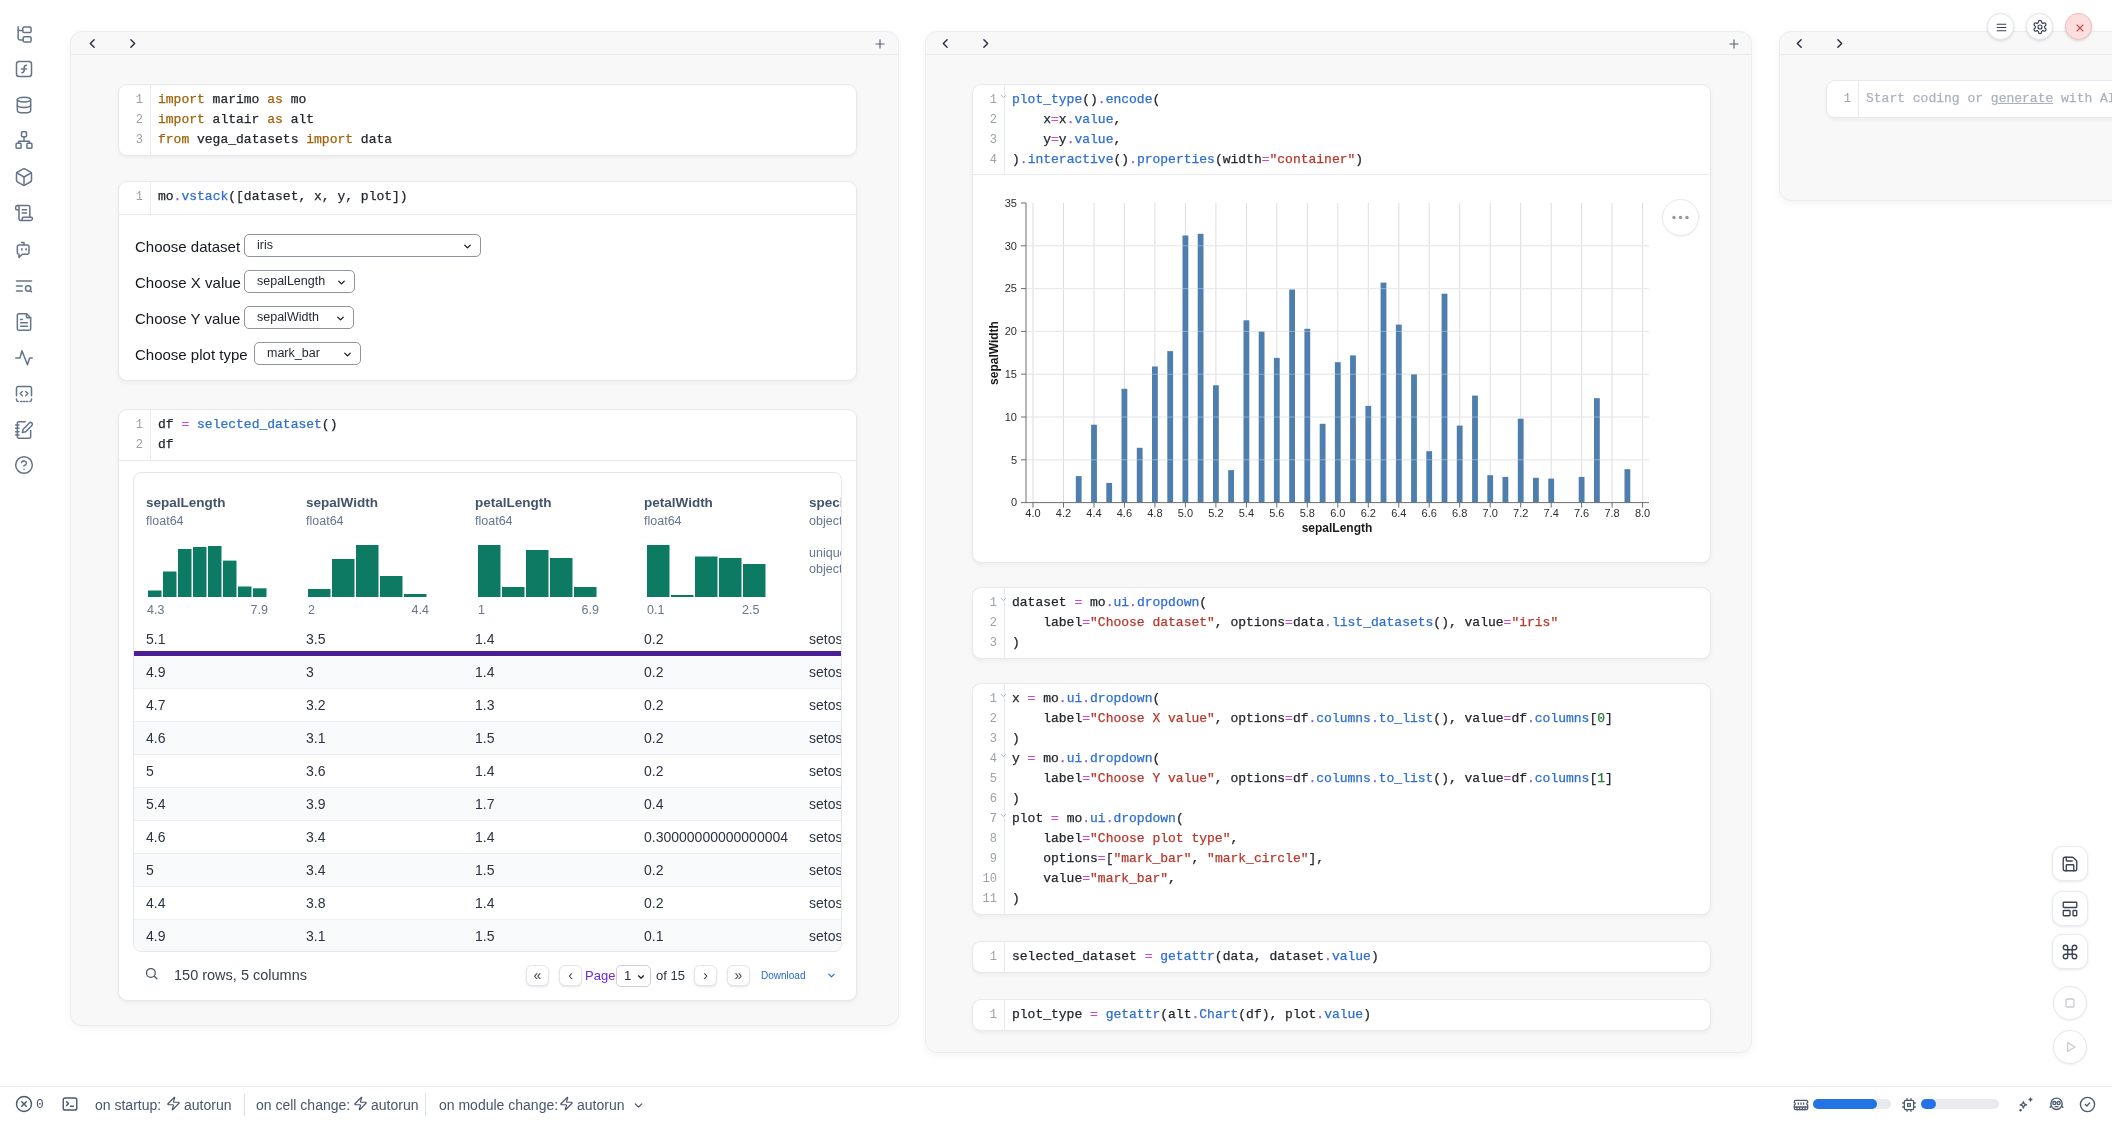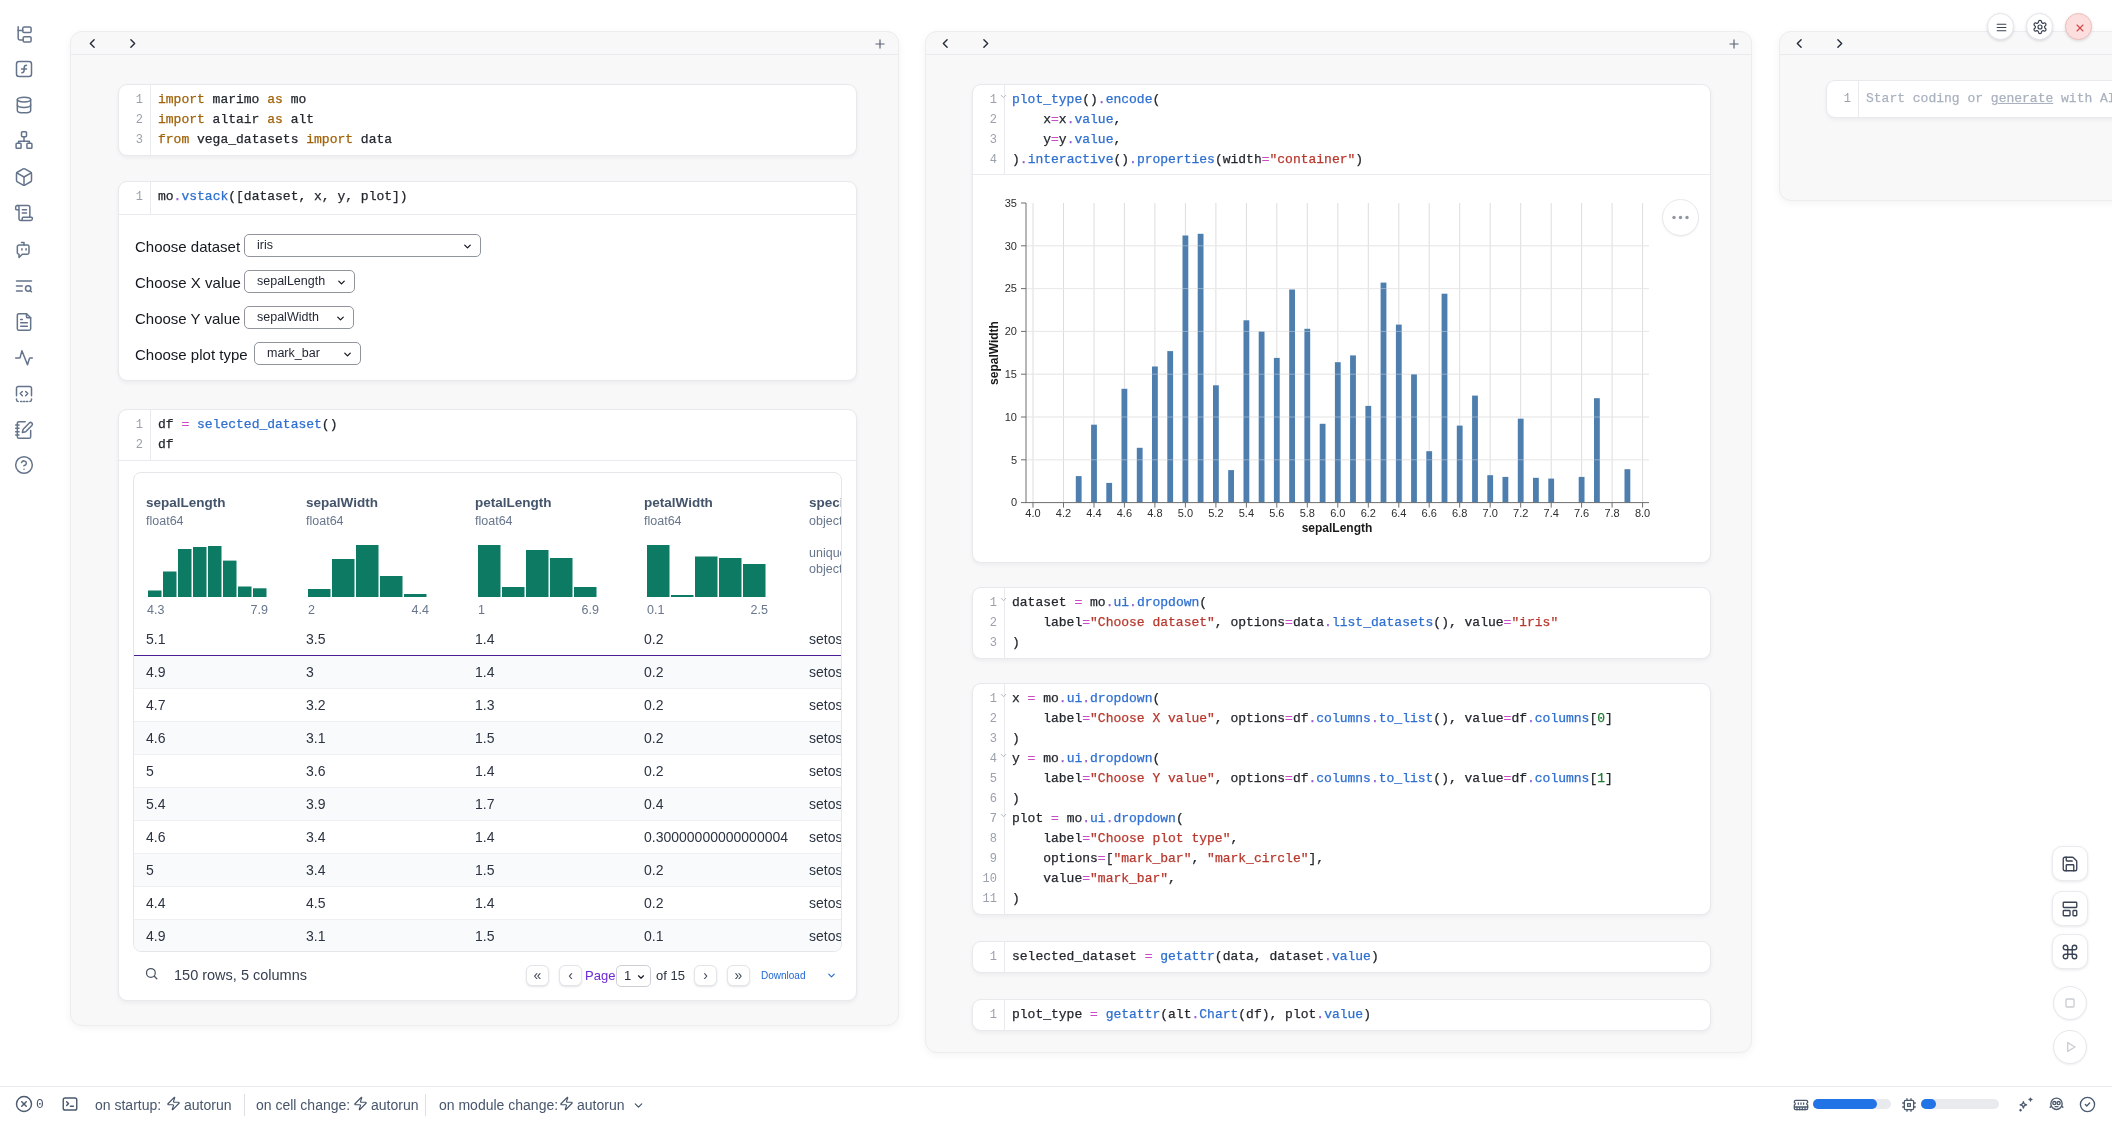--- a/index.html
+++ b/index.html
@@ -212,22 +212,22 @@
         </svg>
   <div class="typ" style="left:675px;top:73px">unique</div>
   <div class="typ" style="left:675px;top:89px">object:</div>
   <div class="typ" style="left:13px;top:130px">4.3</div>
   <div class="typ" style="left:108px;top:130px;width:26px;text-align:right">7.9</div>
   <div class="typ" style="left:174px;top:130px">2</div>
   <div class="typ" style="left:269px;top:130px;width:26px;text-align:right">4.4</div>
   <div class="typ" style="left:344px;top:130px">1</div>
   <div class="typ" style="left:439px;top:130px;width:26px;text-align:right">6.9</div>
   <div class="typ" style="left:513px;top:130px">0.1</div>
-  <div class="typ" style="left:608px;top:130px;width:26px;text-align:right">2.5</div>
-  <div class="abs" style="left:0;top:150px;width:709px;height:33px;border-bottom:1px solid #4c1d95">
+  <div class="typ" style="left:608px;top:130px;width:26px;text-align:left">2.5</div>
+  <div class="abs" style="left:0;top:150px;width:709px;height:33px;border-bottom:5px solid #4c1d95">
           <span class="tcell" style="left:12px">5.1</span>
           <span class="tcell" style="left:172px">3.5</span>
           <span class="tcell" style="left:341px">1.4</span>
           <span class="tcell" style="left:510px">0.2</span>
           <span class="tcell" style="left:675px">setosa</span>
         </div>
   <div class="abs" style="left:0;top:183px;width:709px;height:33px;border-bottom:1px solid #edeff2;background:#f9fafb">
           <span class="tcell" style="left:12px">4.9</span>
           <span class="tcell" style="left:172px">3</span>
           <span class="tcell" style="left:341px">1.4</span>
@@ -271,21 +271,21 @@
         </div>
   <div class="abs" style="left:0;top:381px;width:709px;height:33px;border-bottom:1px solid #edeff2;background:#f9fafb">
           <span class="tcell" style="left:12px">5</span>
           <span class="tcell" style="left:172px">3.4</span>
           <span class="tcell" style="left:341px">1.5</span>
           <span class="tcell" style="left:510px">0.2</span>
           <span class="tcell" style="left:675px">setosa</span>
         </div>
   <div class="abs" style="left:0;top:414px;width:709px;height:33px;border-bottom:1px solid #edeff2">
           <span class="tcell" style="left:12px">4.4</span>
-          <span class="tcell" style="left:172px">4.5</span>
+          <span class="tcell" style="left:172px">3.8</span>
           <span class="tcell" style="left:341px">1.4</span>
           <span class="tcell" style="left:510px">0.2</span>
           <span class="tcell" style="left:675px">setosa</span>
         </div>
   <div class="abs" style="left:0;top:447px;width:709px;height:33px;border-bottom:1px solid #edeff2;background:#f9fafb">
           <span class="tcell" style="left:12px">4.9</span>
           <span class="tcell" style="left:172px">3.1</span>
           <span class="tcell" style="left:341px">1.5</span>
           <span class="tcell" style="left:510px">0.1</span>
           <span class="tcell" style="left:675px">setosa</span>

